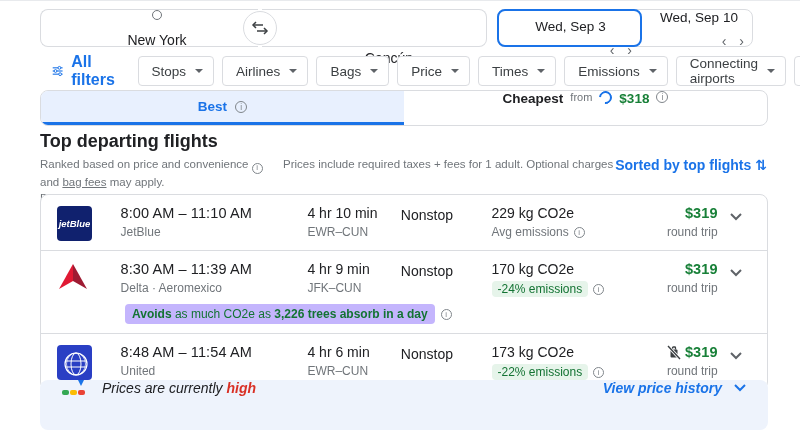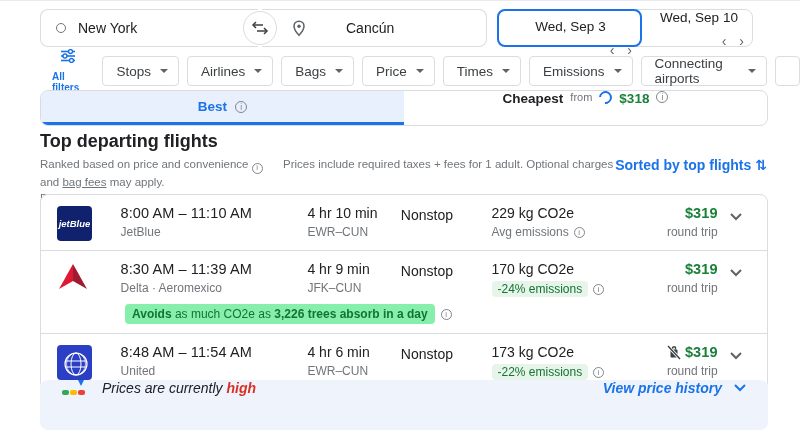--- a/index.html
+++ b/index.html
@@ -5,40 +5,40 @@
   * { margin:0; padding:0; box-sizing:border-box; }
   html,body { width:800px; height:439px; }
   body {
     position:relative; background:#fff; color:#202124;
     font-family:"Liberation Sans","DejaVu Sans",sans-serif; overflow:hidden;
   }
   .topline { position:absolute; top:0; left:0; right:0; height:1px; background:#e8eaed; }
 
   
   .field { position:absolute; top:9px; height:38px; border:1px solid #dadce0;
-    display:flex; align-items:center; gap:12px; font-size:14px; color:#202124; background:#fff; }
+    display:flex; align-items:center; gap:12px; font-size:14px; color:#202124; background:#fff;flex-direction:column; }
   .field-origin { left:40px; width:218px; border-radius:8px 0 0 8px; border-right:none; padding-left:15px; }
   .field-dest   { left:262px; width:225px; border-radius:0 8px 8px 0; border-left:none; padding-left:30px;gap:40px; }
   .swap-btn { position:absolute; left:243px; top:11px; width:34px; height:34px; border:1px solid #dadce0;
     border-radius:50%; background:#fff; z-index:2; display:flex; align-items:center; justify-content:center; }
   .o-circle { width:10px; height:10px; border:1.6px solid #70757a; border-radius:50%; flex:0 0 auto; }
 
   .date-group { position:absolute; left:497px; top:9px; width:256px; height:38px;
     border:1px solid #dadce0; border-radius:8px; display:flex; background:#fff; }
   .date-half { display:flex; align-items:center; font-size:13.5px; color:#202124;flex-direction:column; }
   .date-depart { width:145px; height:38px; margin:-1px 0 -1px -1px; border:2px solid #1a73e8;
     border-radius:8px; background:#fff; padding:0 8px 0 10px; gap:8px; }
   .date-return { flex:1; padding:0 8px 0 12px; gap:8px; }
   .date-nav { margin-left:auto; display:flex; gap:13px; color:#5f6368; font-size:14px; }
   .date-nav span { cursor:pointer; }
 
   
   .filters { position:absolute; left:48px; top:56px; height:30px; display:flex; align-items:center; gap:8px; }
   .all-filters { display:flex; align-items:center; gap:8px; color:#1a73e8;
-    font-size:10px; font-weight:700; padding:0 10px 0 4px; cursor:pointer;flex-direction:column; }
+    font-size:16px; font-weight:700; padding:0 10px 0 4px; cursor:pointer; }
   .chip { height:30px; border:1px solid #dadce0; border-radius:4px; display:flex; align-items:center;
     padding:0 10px 0 13px; font-size:13.5px; color:#3c4043; gap:9px; background:#fff; cursor:pointer; }
   .caret { width:0; height:0; border-left:4px solid transparent; border-right:4px solid transparent;
     border-top:4.5px solid #5f6368; }
 
   
   .tabs { position:absolute; left:40px; top:90px; width:728px; height:36px;
     border:1px solid #dadce0; border-radius:8px; display:flex; overflow:hidden; background:#fff; }
   .tab-best { width:50%; background:#e8f0fe; border-bottom:3px solid #1a73e8;
     display:flex; align-items:center; justify-content:center; gap:8px;
@@ -77,21 +77,21 @@
   .c-emis { width:150px; }
   .c-price { margin-left:auto; width:92px; text-align:right; }
   .c-exp { width:40px; display:flex; justify-content:center; padding-top:8px; }
   .t1 { font-size:14.5px; color:#202124; font-weight:500; letter-spacing:.1px; }
   .t1n { font-size:14px; color:#202124; }
   .t2 { font-size:12px; color:#70757a; margin-top:4px; display:flex; align-items:center; gap:5px; }
   .c-price .t1 { color:#188038; font-weight:700; display:flex; justify-content:flex-end; align-items:center; gap:4px; }
   .c-price .t2 { justify-content:flex-end; }
   .epill { background:#e6f4ea; color:#137333; font-size:12px; padding:1px 6px; border-radius:4px; font-weight:500; }
   .green-note { margin-left:68px; margin-top:7px; display:flex; align-items:center; gap:6px; }
-  .green-pill { background:#86efac; color:#137333; font-size:12px; padding:3px 7px; border-radius:4px; }
+  .green-pill { background:#c4b5fd; color:#137333; font-size:12px; padding:3px 7px; border-radius:4px; }
   .green-pill b { font-weight:700; }
 
   
   .logo-box { width:35px; height:35px; border-radius:4px; display:flex; align-items:center; justify-content:center; }
   .logo-jetblue { background:#10216e; color:#fff; font-size:9.5px; font-weight:700; font-style:italic; }
   .logo-united { background:#2a3fc4; }
 
   
   .insights { position:absolute; left:40px; top:380px; width:728px; height:50px; background:#eef3fc;
     border-radius:8px; display:flex; align-items:flex-start; padding:0 22px; gap:15px;font-style:italic; }

